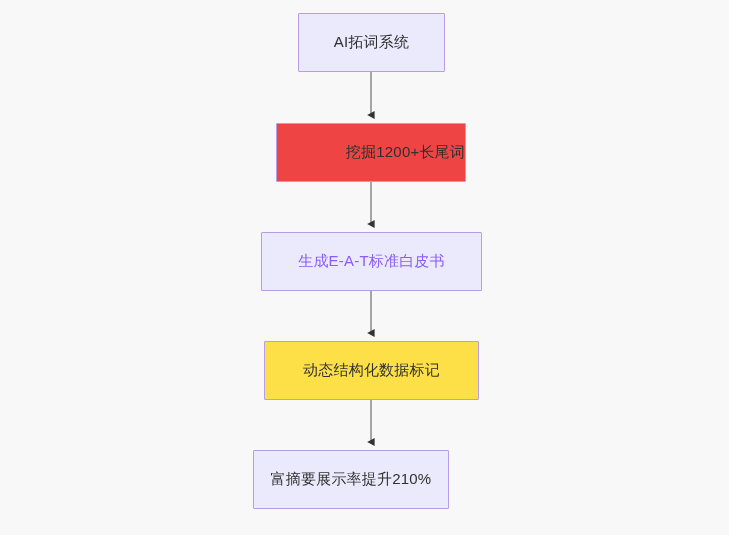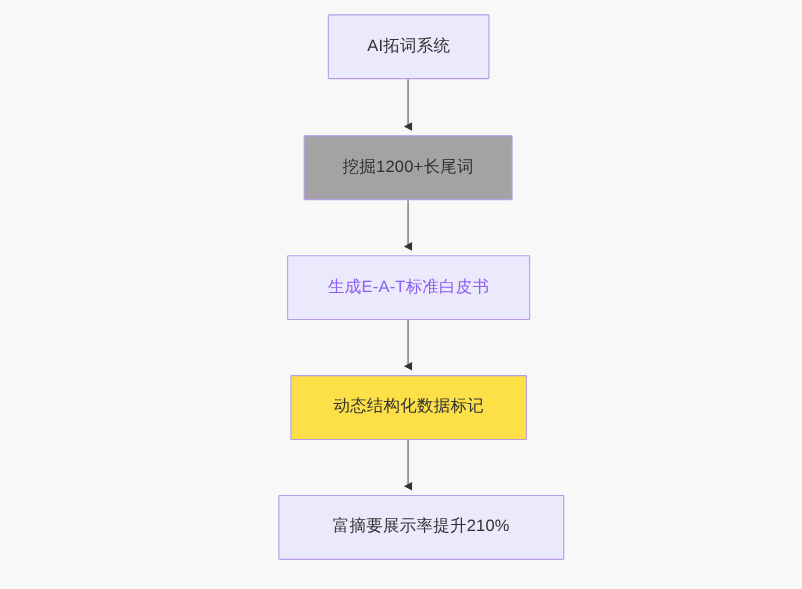--- a/index.html
+++ b/index.html
@@ -62,29 +62,29 @@
         <line x1="371" y1="182" x2="371" y2="224" stroke="#8a8a8a" stroke-width="1.5" marker-end="url(#arrowhead)"></line>
         <line x1="371" y1="291" x2="371" y2="333" stroke="#8a8a8a" stroke-width="1.5" marker-end="url(#arrowhead)"></line>
         <line x1="371" y1="400" x2="371" y2="442" stroke="#8a8a8a" stroke-width="1.5" marker-end="url(#arrowhead)"></line>
       </g>
   </svg>
 
   <div class="flow-node" style="left: 298px; top: 13px; width: 147px; height: 59px; background: rgb(235, 234, 252); border-color: rgb(183, 156, 232); text-align: center;">
     <span class="flow-node-label" style="color: rgb(48, 48, 48);">AI拓词系统</span>
   </div>
 
-  <div class="flow-node" style="left: 276px; top: 123px; width: 190px; height: 59px; background: #a3a3a3; border-color: rgb(183, 156, 232);">
+  <div class="flow-node" style="left: 276px; top: 123px; width: 190px; height: 59px; background: #ef4444; border-color: rgb(183, 156, 232); justify-content: flex-end;">
     <span class="flow-node-label" style="color: rgb(48, 48, 48);">挖掘1200+长尾词</span>
   </div>
 
   <div class="flow-node" style="left: 261px; top: 232px; width: 221px; height: 59px; background: rgb(235, 234, 252); border-color: rgb(183, 156, 232);">
     <span class="flow-node-label" style="color: #8b5cf6;">生成E-A-T标准白皮书</span>
   </div>
 
   <div class="flow-node" style="left: 264px; top: 341px; width: 215px; height: 59px; background: #fde047; border-color: rgb(183, 156, 232);">
     <span class="flow-node-label" style="color: rgb(48, 48, 48);">动态结构化数据标记</span>
   </div>
 
-  <div class="flow-node" style="left: 253px; top: 450px; width: 260px; height: 59px; background: rgb(235, 234, 252); border-color: rgb(183, 156, 232);">
+  <div class="flow-node" style="left: 253px; top: 450px; width: 196px; height: 59px; background: rgb(235, 234, 252); border-color: rgb(183, 156, 232);">
     <span class="flow-node-label" style="color: rgb(48, 48, 48);">富摘要展示率提升210%</span>
   </div>
 
 </div>
 
 </body></html>

